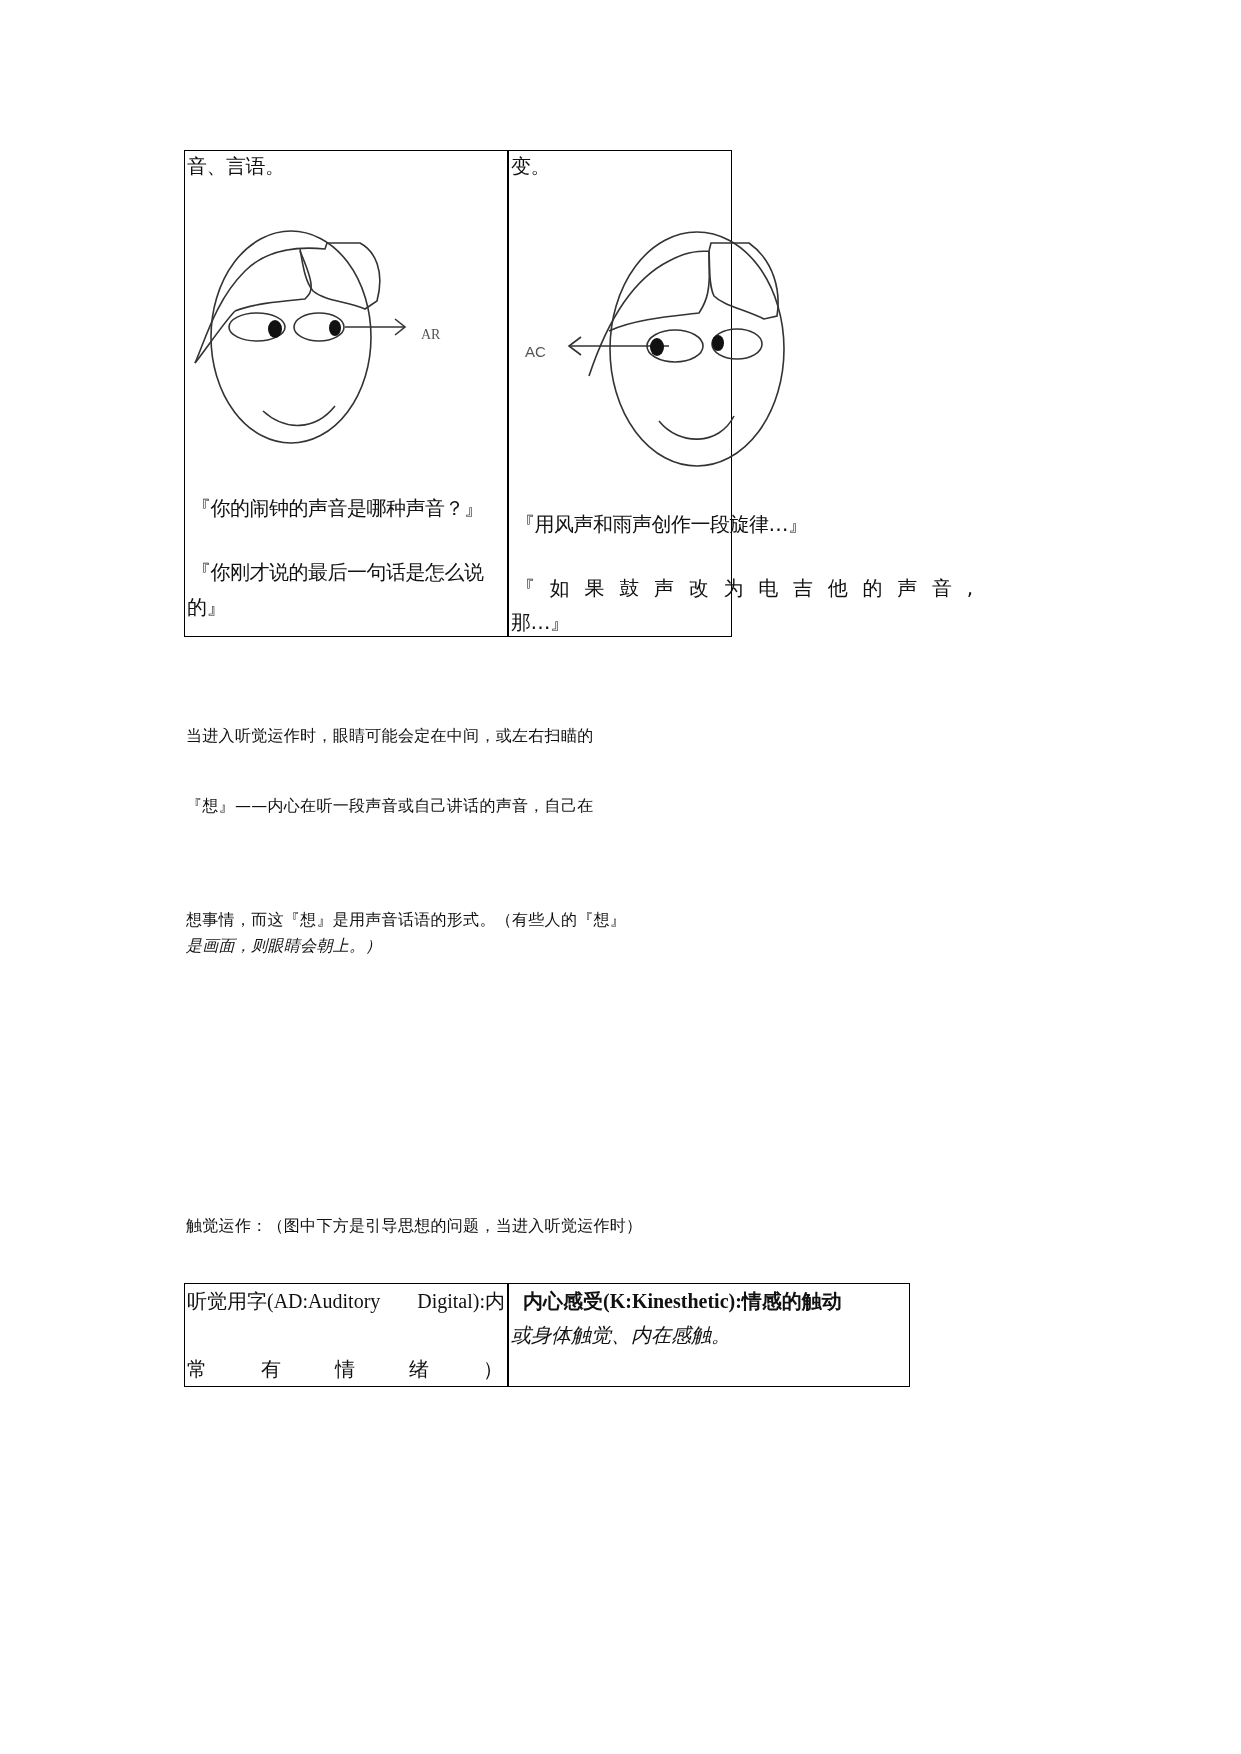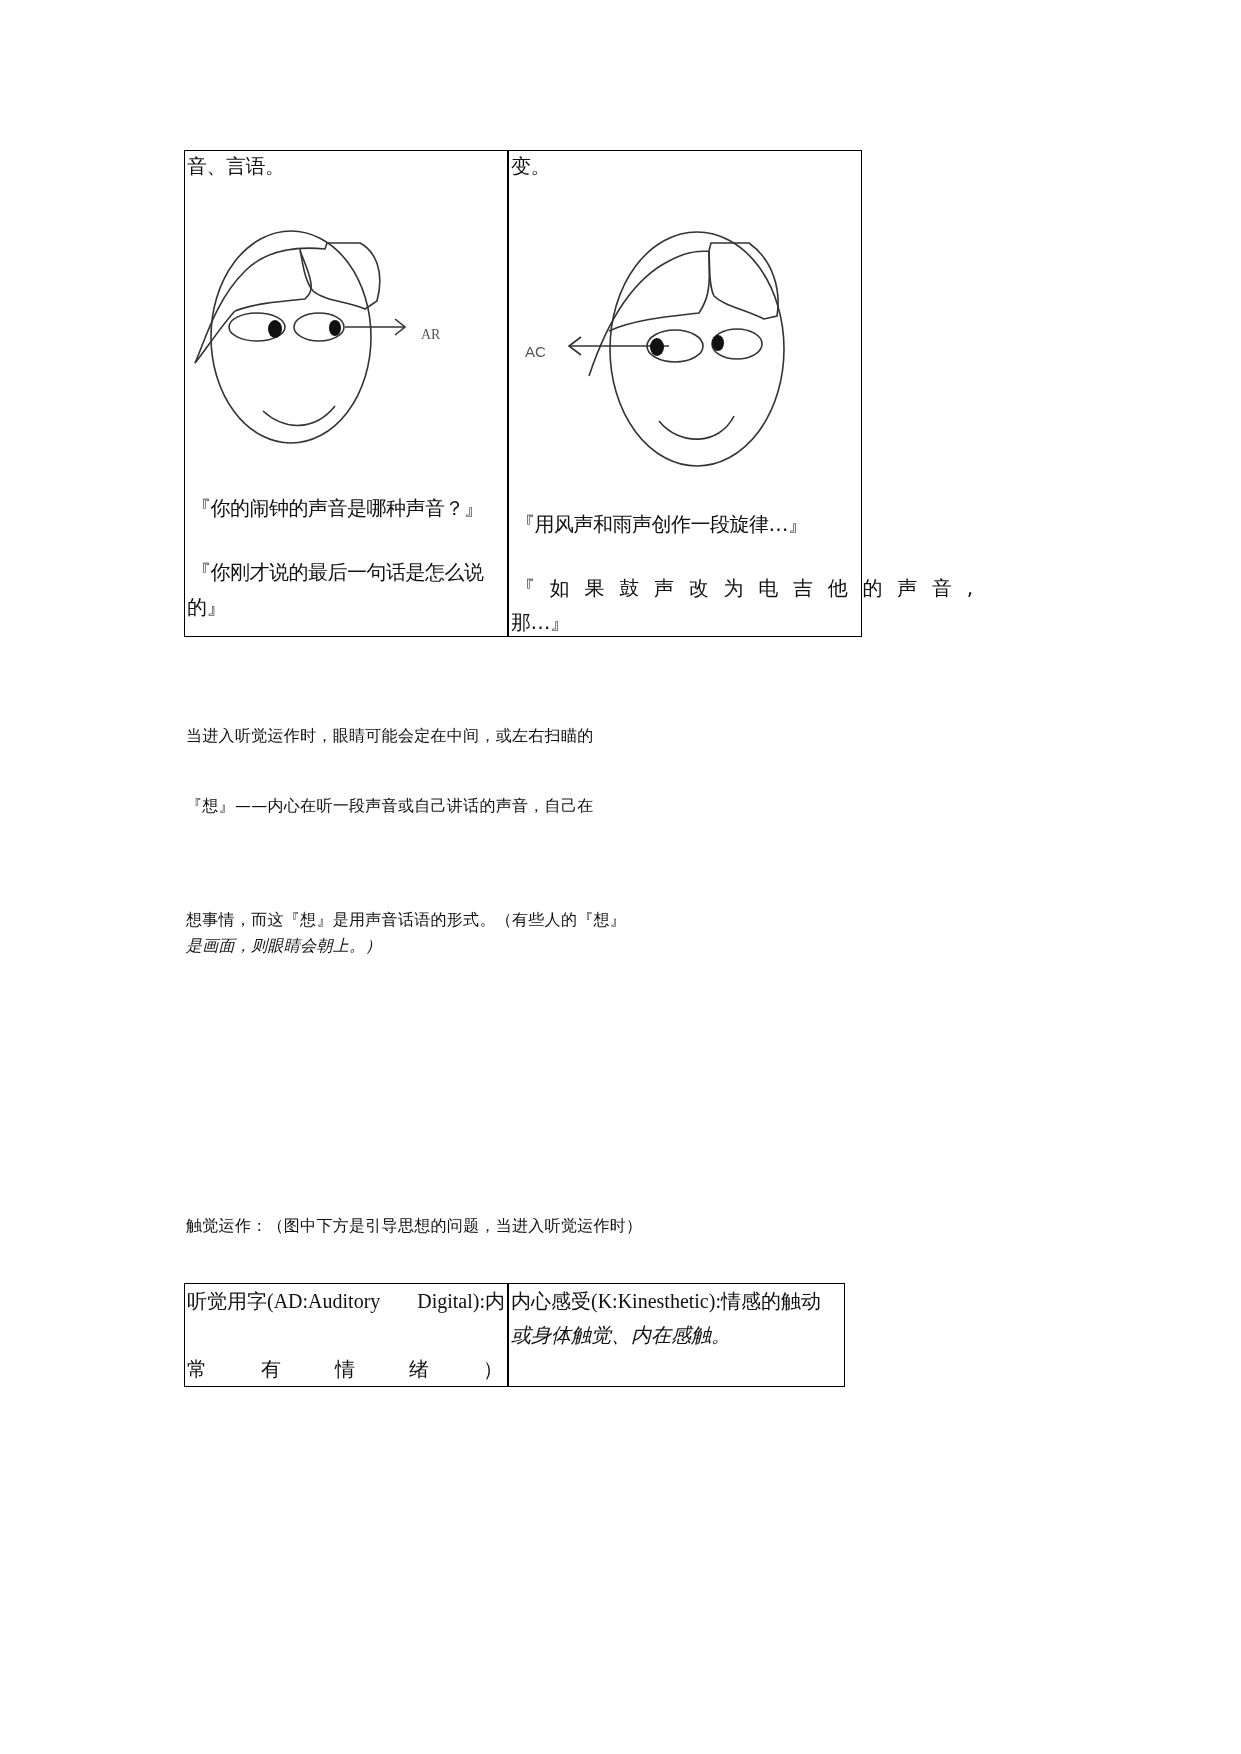--- a/index.html
+++ b/index.html
@@ -1,24 +1,24 @@
 <!DOCTYPE html>
 <html><head>
 <meta charset="utf-8">
 <style>
   html, body { margin: 0; padding: 0; background: #ffffff; }
   body { width: 1241px; height: 1754px; position: relative; overflow: hidden;
          font-family: "DejaVu Sans", "Liberation Sans", sans-serif; color: #111; }
   .abs { position: absolute; }
-  .table1 { left: 184px; top: 150px; width: 678px; height: 487px; border: 1.5px solid #000; box-sizing: border-box; }
+  .table1 { left: 184px; top: 150px; width: 548px; height: 487px; border: 1.5px solid #000; box-sizing: border-box; }
   .table1 .divider { position: absolute; left: 322px; top: 0; bottom: 0; width: 1.5px; background: #000; }
   .cell-text { position: absolute; font-size: 20px; line-height: 34px; white-space: nowrap; letter-spacing: -0.5px; }
   .face { position: absolute; }
   .para { position: absolute; left: 186px; font-size: 16px; white-space: nowrap; letter-spacing: 0.3px; }
-  .table2 { left: 184px; top: 1283px; width: 661px; height: 104px; border: 1.5px solid #000; box-sizing: border-box; }
+  .table2 { left: 184px; top: 1283px; width: 726px; height: 104px; border: 1.5px solid #000; box-sizing: border-box; }
   .table2 .divider { position: absolute; left: 322px; top: 0; bottom: 0; width: 1.5px; background: #000; }
   .t2-line { position: absolute; font-size: 20px; line-height: 34px; white-space: nowrap; font-family: "Liberation Serif", "DejaVu Sans", serif; }
   .spread { display: flex; justify-content: space-between; width: 316px; }
 </style>
 </head>
 <body>
 
 <div class="abs table1">
   <div class="divider"></div>
 
@@ -83,15 +83,15 @@
     <span>Digital):内</span>
   </div>
   <div class="t2-line spread" style="left:2px; top:68px;">
     <span>常</span>
     <span>有</span>
     <span>情</span>
     <span>绪</span>
     <span>）</span>
   </div>
 
-  <div class="t2-line" style="left:326px; top:0px;">内心感受(K:Kinesthetic):情感的触动</div>
+  <div class="t2-line" style="left:338px; top:0px;font-weight:bold;">内心感受(K:Kinesthetic):情感的触动</div>
   <div class="t2-line" style="left:326px; top:34px;font-style:italic;">或身体触觉、内在感触。</div>
 </div>
 
 </body></html>

